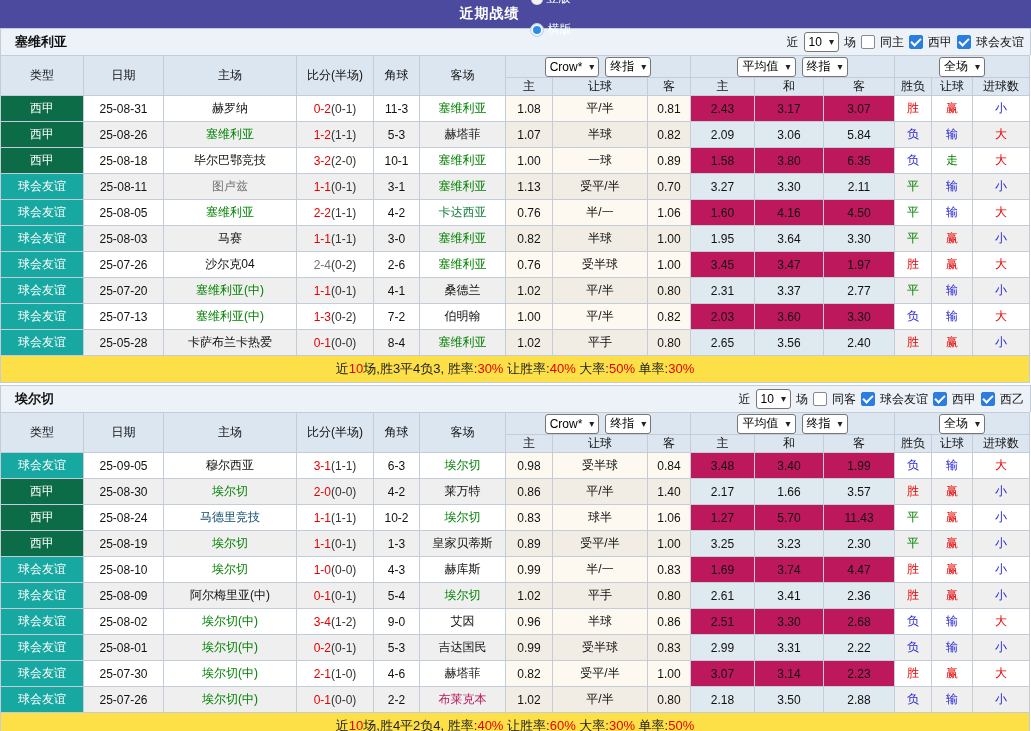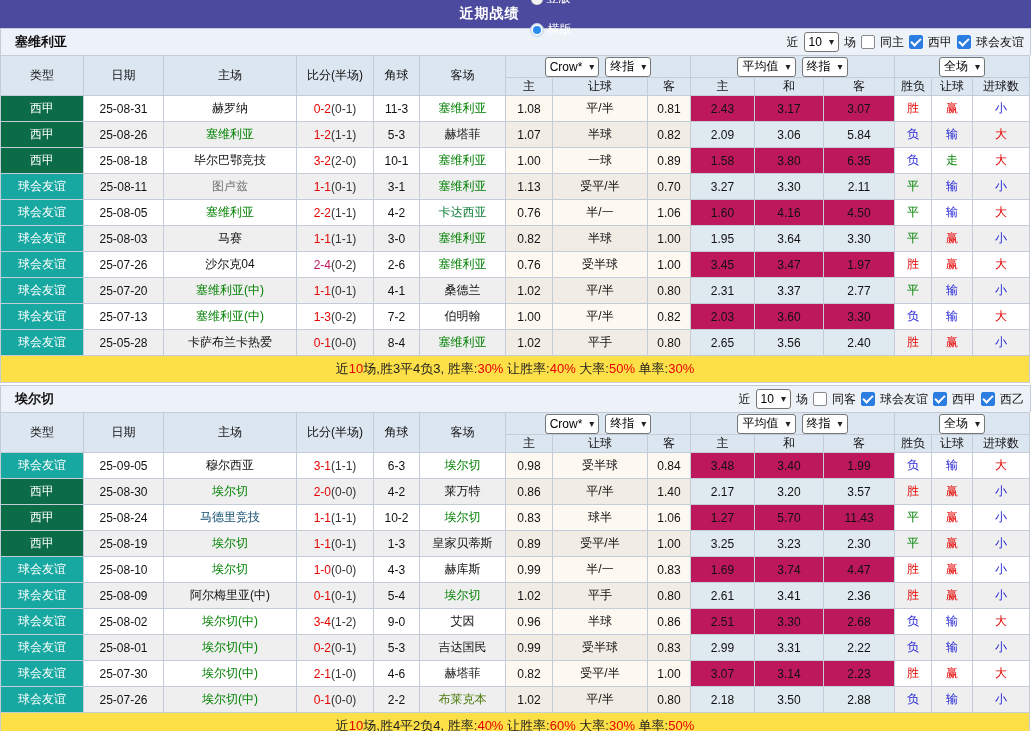--- a/index.html
+++ b/index.html
@@ -248,21 +248,21 @@
               <td class="avg">3.64</td>
               <td class="avg">3.30</td>
               <td><span style="color:#008000">平</span></td>
               <td><span style="color:#e60000">赢</span></td>
               <td><span style="color:#1f1fd6">小</span></td>
             </tr>
             <tr class="data odd">
               <td class="type-cell" style="background:#17a8a1">球会友谊</td>
               <td>25-07-26</td>
               <td><a class="team" style="color:#111">沙尔克04</a></td>
-              <td><span style="color:#be185d">2-4</span><span style="color:#333333">(0-2)</span></td>
+              <td><span style="color:#737373">2-4</span><span style="color:#333333">(0-2)</span></td>
               <td>2-6</td>
               <td><a class="team" style="color:#008000">塞维利亚</a></td>
               <td class="crow">0.76</td>
               <td class="crow">受半球</td>
               <td class="crow">1.00</td>
               <td class="avg">3.45</td>
               <td class="avg">3.47</td>
               <td class="avg">1.97</td>
               <td><span style="color:#e60000">胜</span></td>
               <td><span style="color:#e60000">赢</span></td>
@@ -439,21 +439,21 @@
               <td class="type-cell" style="background:#0d6c48">西甲</td>
               <td>25-08-30</td>
               <td><a class="team" style="color:#008000">埃尔切</a></td>
               <td><span style="color:#e60000">2-0</span><span style="color:#333333">(0-0)</span></td>
               <td>4-2</td>
               <td><a class="team" style="color:#111">莱万特</a></td>
               <td class="crow">0.86</td>
               <td class="crow">平/半</td>
               <td class="crow">1.40</td>
               <td class="avg">2.17</td>
-              <td class="avg">3.20</td>
+              <td class="avg">1.66</td>
               <td class="avg">3.57</td>
               <td><span style="color:#e60000">胜</span></td>
               <td><span style="color:#e60000">赢</span></td>
               <td><span style="color:#1f1fd6">小</span></td>
             </tr>
             <tr class="data odd">
               <td class="type-cell" style="background:#0d6c48">西甲</td>
               <td>25-08-24</td>
               <td><a class="team" style="color:#0c4a6e">马德里竞技</a></td>
               <td><span style="color:#e60000">1-1</span><span style="color:#333333">(1-1)</span></td>
@@ -570,21 +570,21 @@
               <td><span style="color:#e60000">胜</span></td>
               <td><span style="color:#e60000">赢</span></td>
               <td><span style="color:#e60000">大</span></td>
             </tr>
             <tr class="data even">
               <td class="type-cell" style="background:#17a8a1">球会友谊</td>
               <td>25-07-26</td>
               <td><a class="team" style="color:#008000">埃尔切(中)</a></td>
               <td><span style="color:#e60000">0-1</span><span style="color:#333333">(0-0)</span></td>
               <td>2-2</td>
-              <td><a class="team" style="color:#4d7c0f">布莱克本</a></td>
+              <td><a class="team" style="color:#be185d">布莱克本</a></td>
               <td class="crow">1.02</td>
               <td class="crow">平/半</td>
               <td class="crow">0.80</td>
               <td class="avg">2.18</td>
               <td class="avg">3.50</td>
               <td class="avg">2.88</td>
               <td><span style="color:#1f1fd6">负</span></td>
               <td><span style="color:#1f1fd6">输</span></td>
               <td><span style="color:#1f1fd6">小</span></td>
             </tr>

